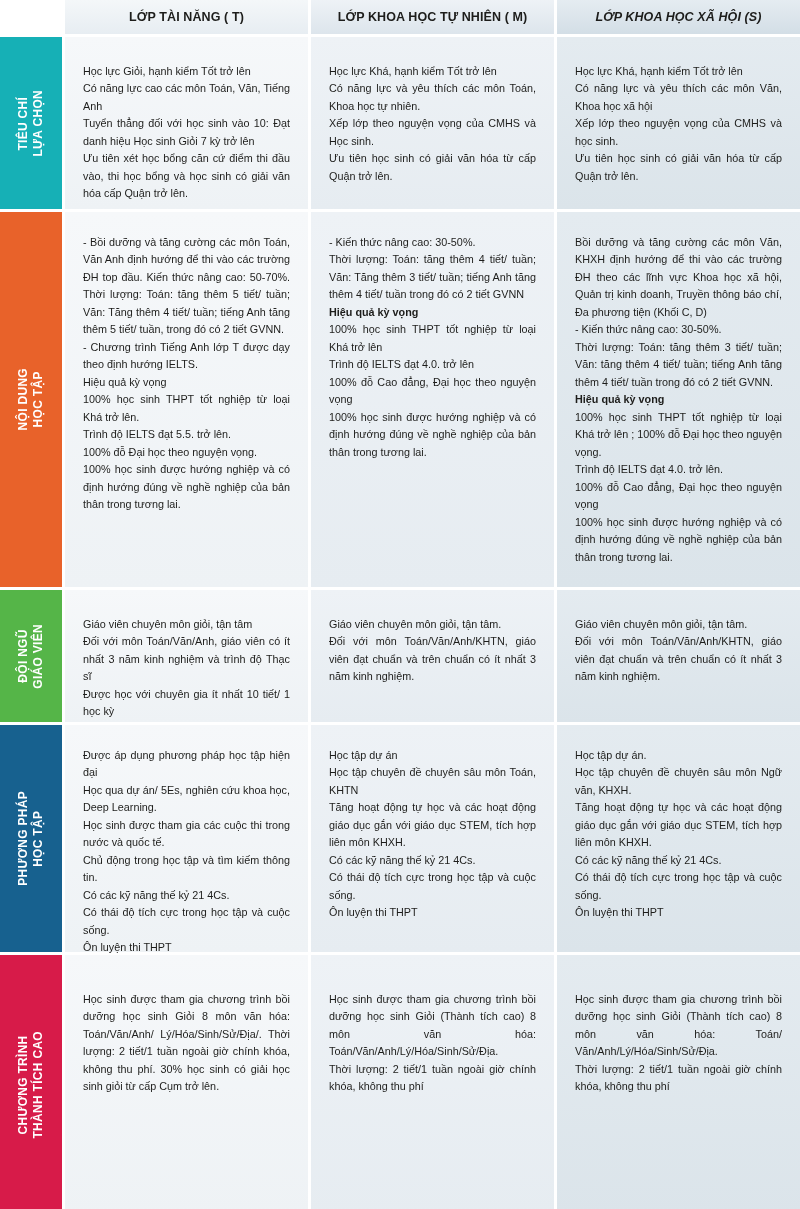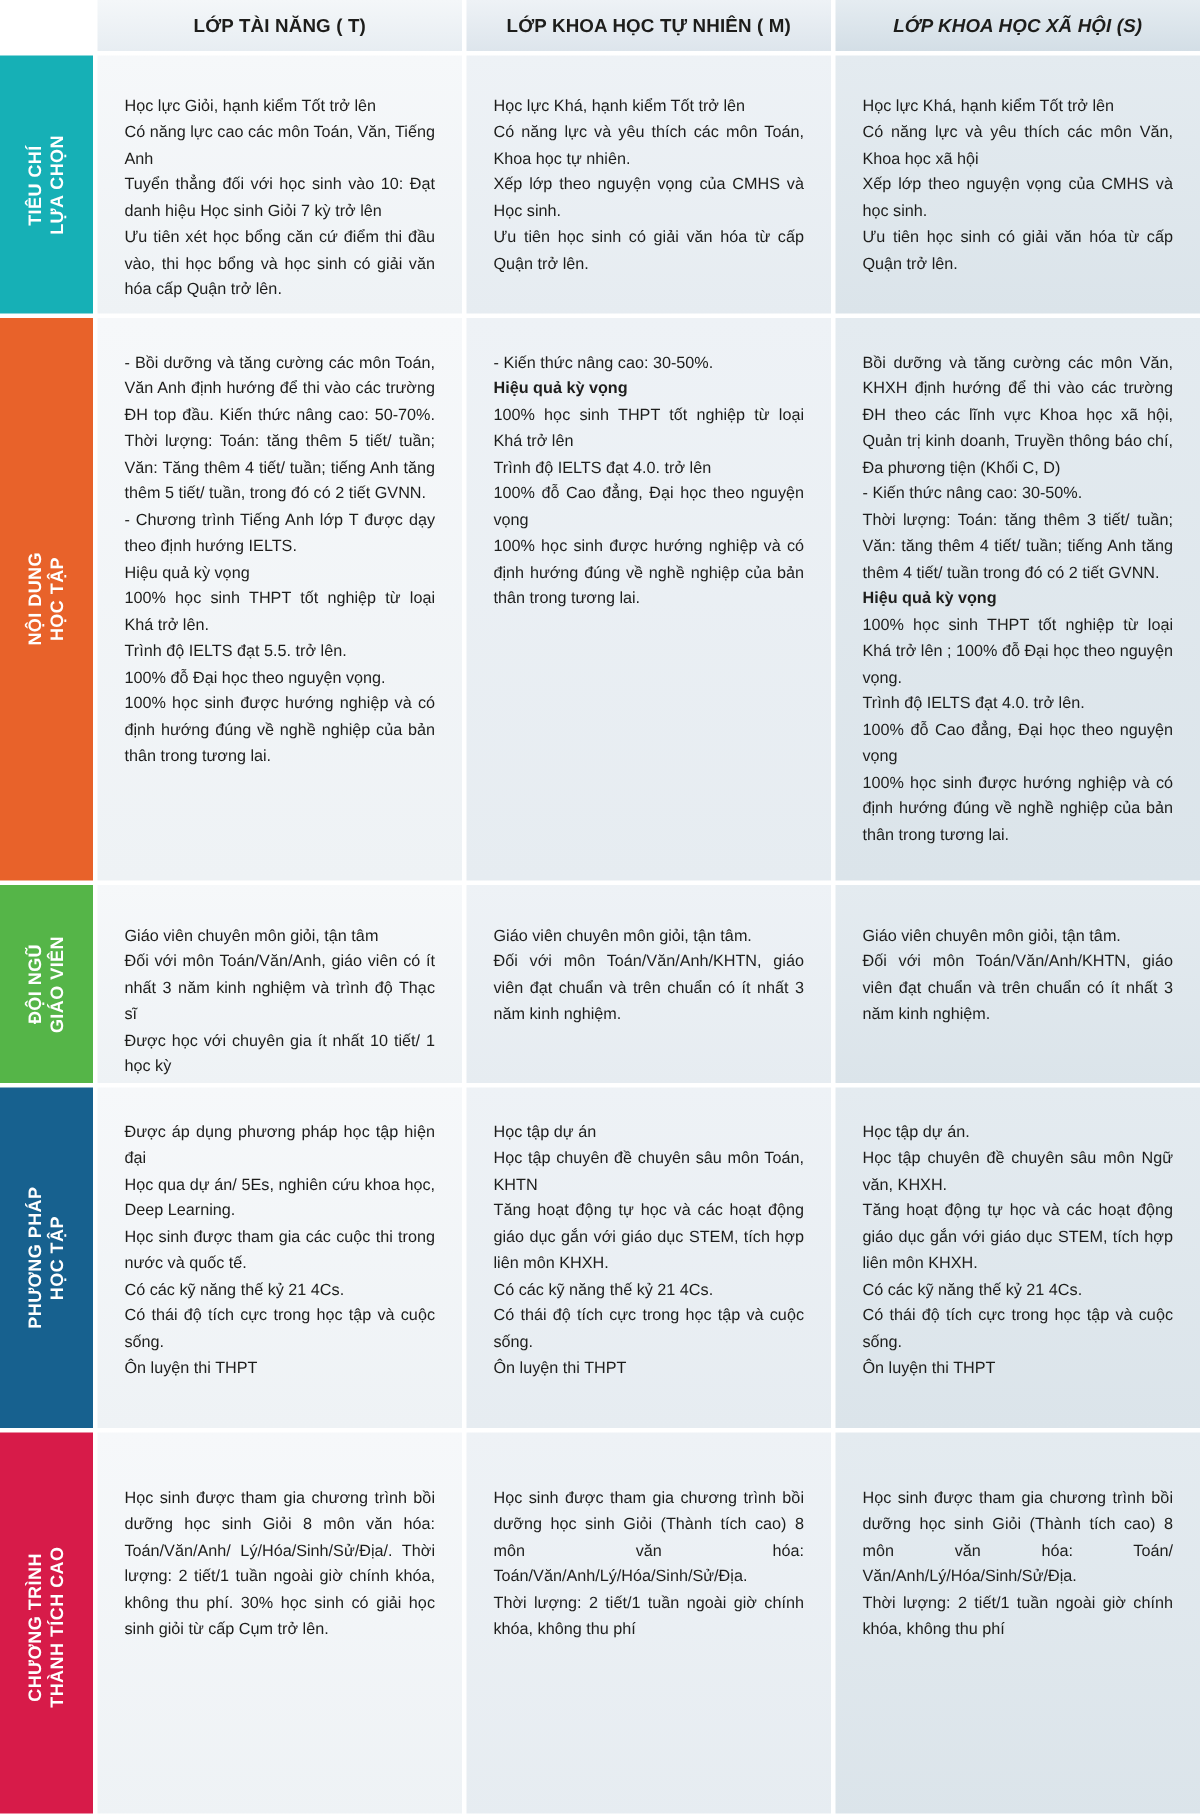--- a/index.html
+++ b/index.html
@@ -167,20 +167,21 @@
         <p>- Chương trình Tiếng Anh lớp T được dạy theo định hướng IELTS.</p>
         <p>Hiệu quả kỳ vọng</p>
         <p>100% học sinh THPT tốt nghiệp từ loại Khá trở lên.</p>
         <p>Trình độ IELTS đạt 5.5. trở lên.</p>
         <p>100% đỗ Đại học theo nguyện vọng.</p>
         <p>100% học sinh được hướng nghiệp và có định hướng đúng về nghề nghiệp của bản thân trong tương lai.</p>
       </div>
     <div class="cell-gap"></div>
     <div class="cell col-m">
         <p>- Kiến thức nâng cao: 30-50%.</p>
+        <p>Thời lượng: Toán: tăng thêm 4 tiết/ tuần; Văn: Tăng thêm 3 tiết/ tuần; tiếng Anh tăng thêm 4 tiết/ tuần trong đó có 2 tiết GVNN</p>
         <p class="bold">Hiệu quả kỳ vọng</p>
         <p>100% học sinh THPT tốt nghiệp từ loại Khá trở lên</p>
         <p>Trình độ IELTS đạt 4.0. trở lên</p>
         <p>100% đỗ Cao đẳng, Đại học theo nguyện vọng</p>
         <p>100% học sinh được hướng nghiệp và có định hướng đúng về nghề nghiệp của bản thân trong tương lai.</p>
       </div>
     <div class="cell-gap"></div>
     <div class="cell col-s">
         <p>Bồi dưỡng và tăng cường các môn Văn, KHXH định hướng để thi vào các trường ĐH theo các lĩnh vực Khoa học xã hội, Quản trị kinh doanh, Truyền thông báo chí, Đa phương tiện (Khối C, D)</p>
         <p>- Kiến thức nâng cao: 30-50%.</p>
@@ -219,20 +220,21 @@
   <div class="row row-4">
     <div class="row-label">
       <span class="vtext">PHƯƠNG PHÁP
 HỌC TẬP</span>
     </div>
     <div class="cell-gap"></div>
     <div class="cell col-t">
         <p>Được áp dụng phương pháp học tập hiện đại</p>
         <p>Học qua dự án/ 5Es, nghiên cứu khoa học, Deep Learning.</p>
         <p>Học sinh được tham gia các cuộc thi trong nước và quốc tế.</p>
+        <p>Chủ động trong học tập và tìm kiếm thông tin.</p>
         <p>Có các kỹ năng thế kỷ 21 4Cs.</p>
         <p>Có thái độ tích cực trong học tập và cuộc sống.</p>
         <p>Ôn luyện thi THPT</p>
       </div>
     <div class="cell-gap"></div>
     <div class="cell col-m">
         <p>Học tập dự án</p>
         <p>Học tập chuyên đề chuyên sâu môn Toán, KHTN</p>
         <p>Tăng hoạt động tự học và các hoạt động giáo dục gắn với giáo dục STEM, tích hợp liên môn KHXH.</p>
         <p>Có các kỹ năng thế kỷ 21 4Cs.</p>

